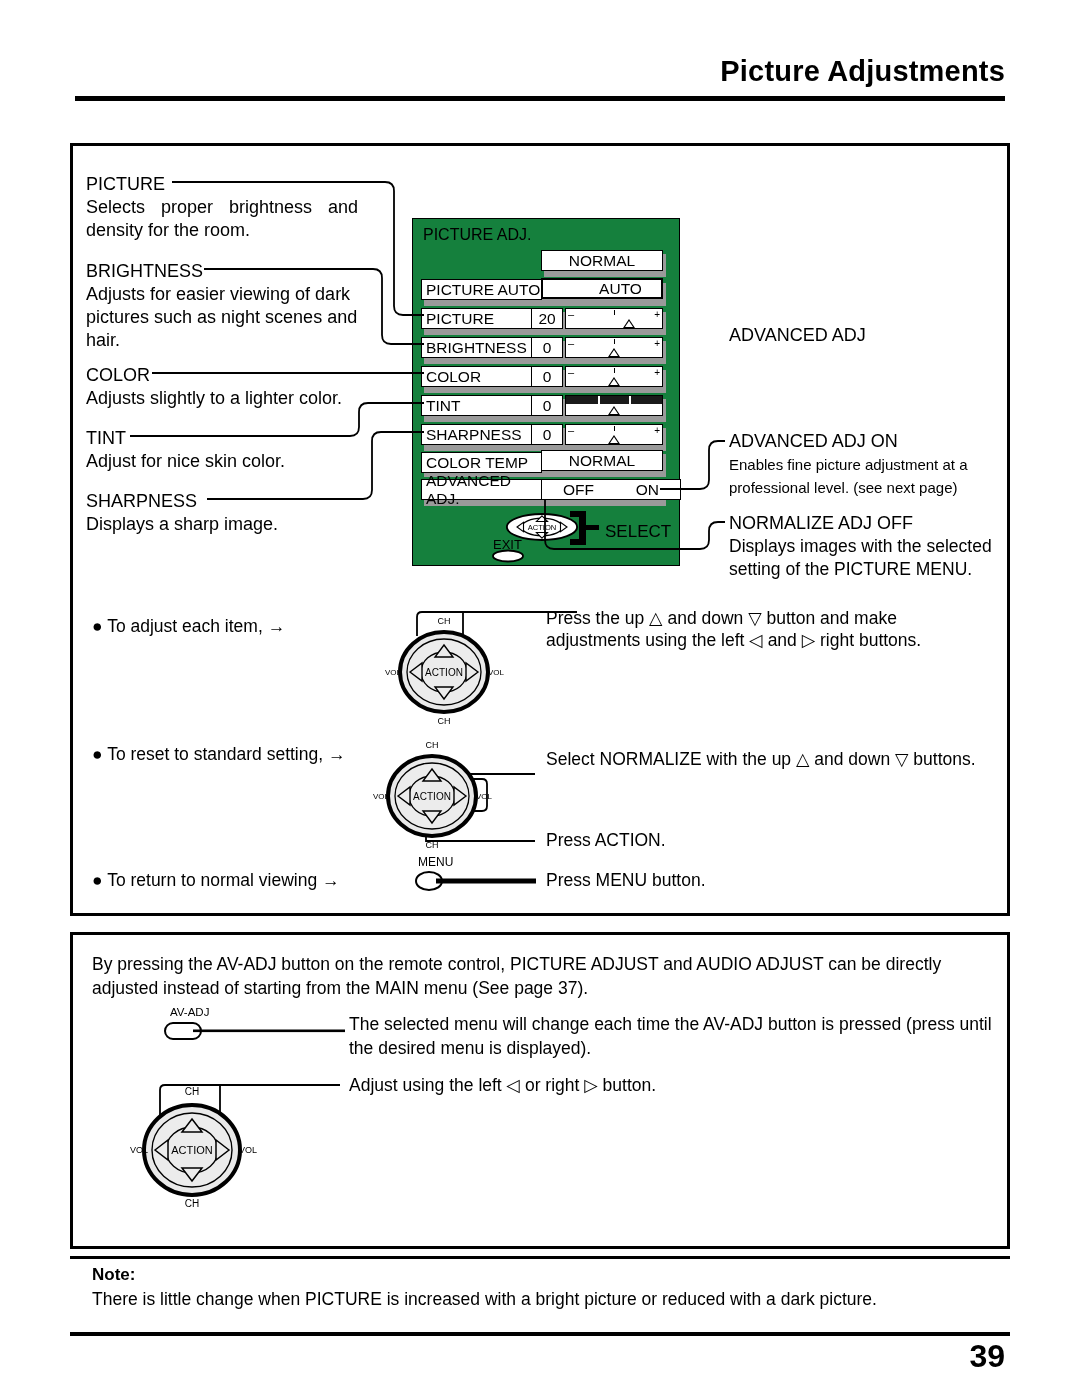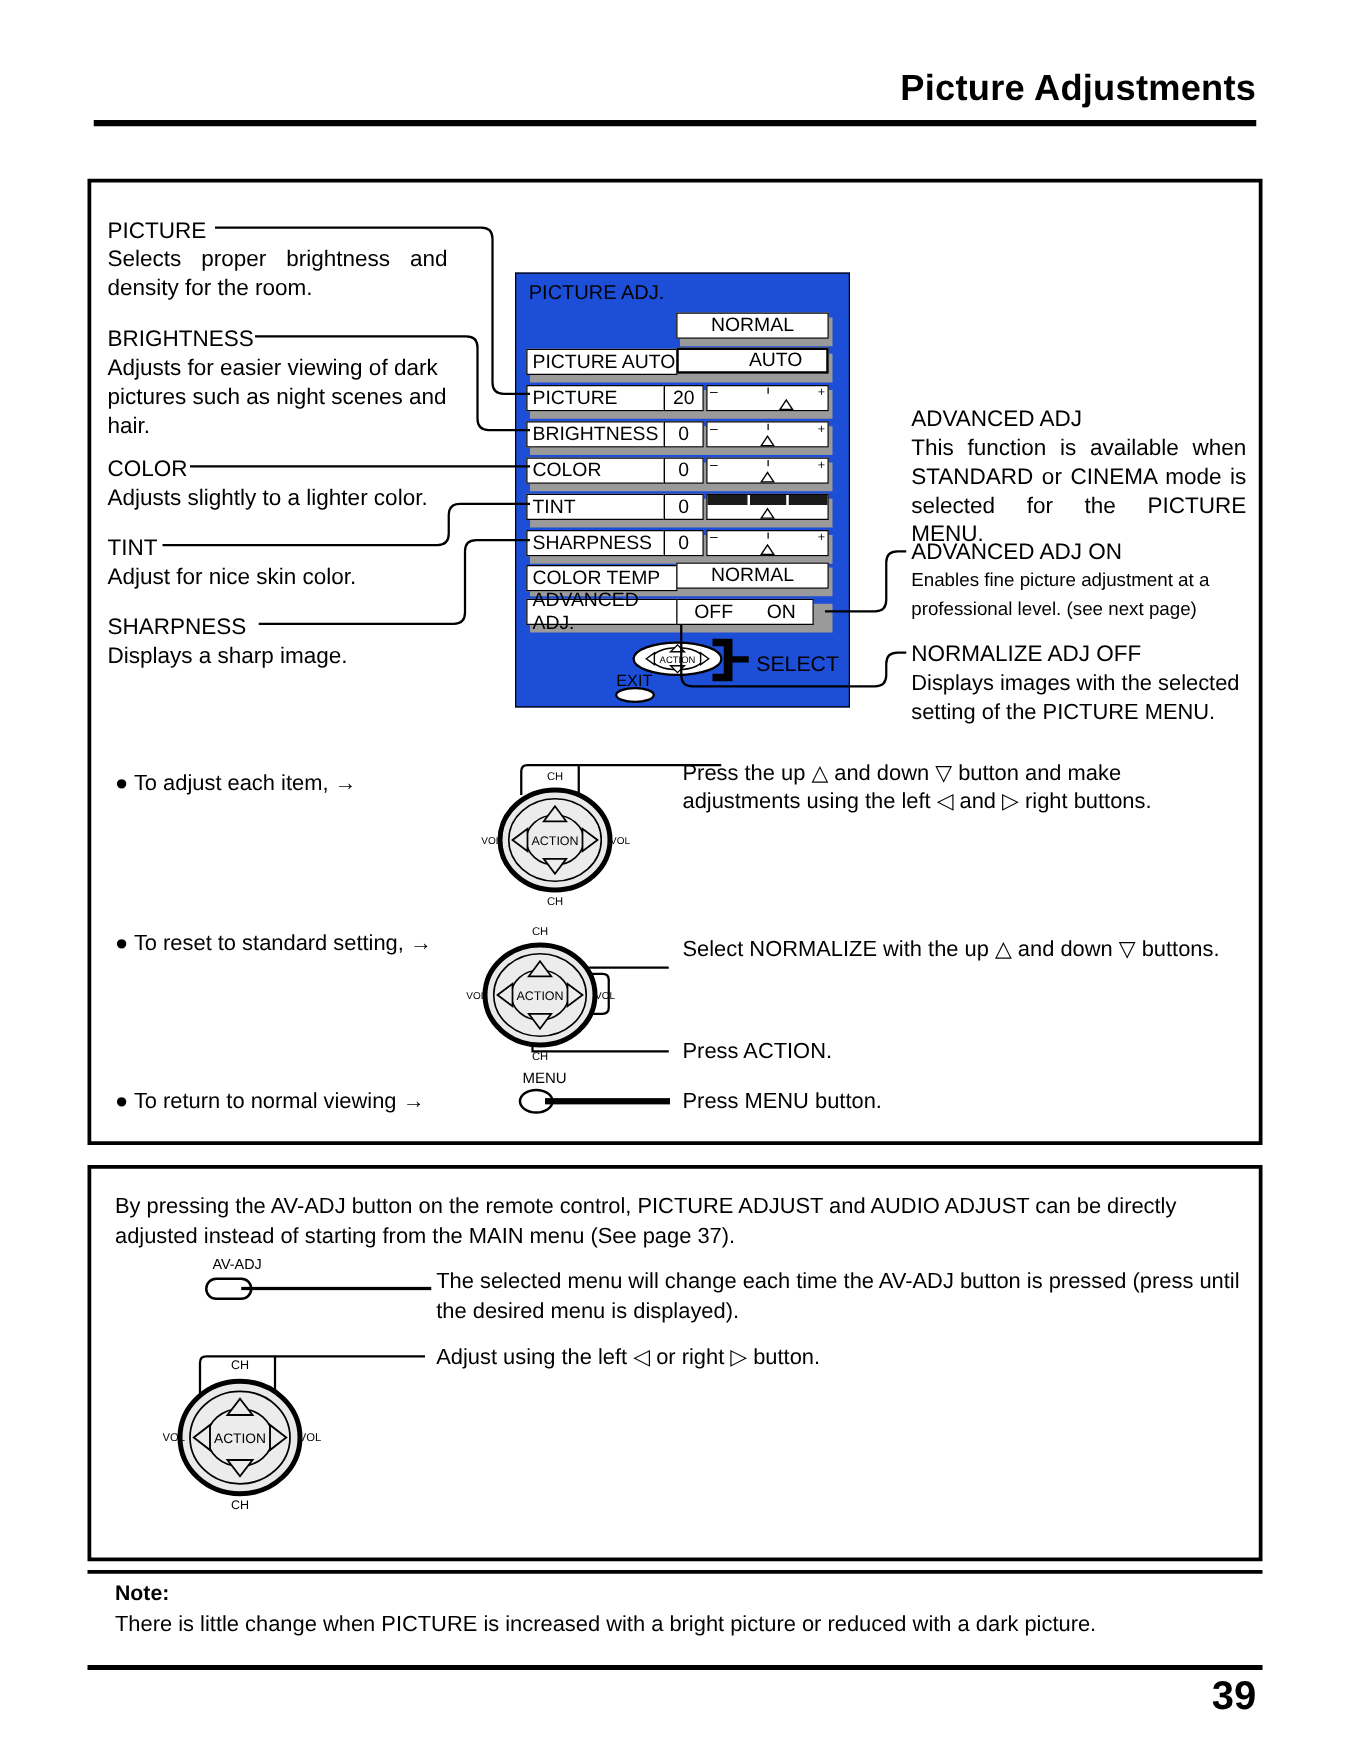--- a/index.html
+++ b/index.html
@@ -19,21 +19,21 @@
   
   .lbl{position:absolute;font-size:18px;white-space:nowrap;}
   .body{position:absolute;font-size:18px;line-height:23px;}
   .body.just{text-align:justify;}
 
   
   .svg-layer{position:absolute;left:0;top:0;width:1080px;height:1397px;pointer-events:none;}
 
   
   #osd{position:absolute;left:412px;top:218px;width:268px;height:348px;
-       border:1.6px solid #000;box-sizing:border-box;background:#1d4ed8;}
+       border:1.6px solid #000;box-sizing:border-box;background:#15803d;}
   .osd-title{position:absolute;left:10px;top:7px;font-size:16px;}
   .osd-cell{position:absolute;box-sizing:border-box;border:1.5px solid #000;
             background:#fff;height:21px;display:flex;align-items:center;
             font-size:15.5px;}
   .osd-cell.name{left:0;padding-left:4px;border-right:none;}
   .osd-cell.ctr{justify-content:center;}
   .osd-cell.val{justify-content:center;font-size:15.5px;}
   .osd-shadow{position:absolute;background:#9a9a9a;}
 
   
@@ -82,21 +82,20 @@
   <div class="lbl" style="left:86px;top:365px;">COLOR</div>
   <div class="body" style="left:86px;top:387px;width:290px;">Adjusts slightly to a lighter color.</div>
 
   <div class="lbl" style="left:86px;top:428px;">TINT</div>
   <div class="body" style="left:86px;top:450px;width:290px;">Adjust for nice skin color.</div>
 
   <div class="lbl" style="left:86px;top:491px;">SHARPNESS</div>
   <div class="body" style="left:86px;top:513px;width:290px;">Displays a sharp image.</div>
 
   <div class="lbl" style="left:729px;top:325px;">ADVANCED ADJ</div>
-  <div class="body just" style="left:729px;top:347px;width:268px;">This function is available when STANDARD or CINEMA mode is selected for the PICTURE MENU.</div>
 
   <div class="lbl" style="left:729px;top:431px;">ADVANCED ADJ ON</div>
   <div class="body" style="left:729px;top:453px;width:272px;font-size:15px;">Enables fine picture adjustment at a professional level. (see next page)</div>
 
   <div class="lbl" style="left:729px;top:513px;">NORMALIZE ADJ OFF</div>
   <div class="body" style="left:729px;top:535px;width:272px;font-size:17.5px;">Displays images with the selected setting of the PICTURE MENU.</div>
 
   <div id="osd">
     <div class="osd-title">PICTURE ADJ.</div>
 
@@ -164,21 +163,21 @@
           </div>
         </div>
       </div>
 
     <div class="osd-shadow" style="left:11px;top:235px;width:242px;height:23px;"></div>
     <div class="osd-cell name" style="left:8px;top:233px;width:121px;border-right:1.5px solid #000;">COLOR  TEMP</div>
     <div class="osd-cell ctr" style="left:128px;top:231px;width:122px;">NORMAL</div>
 
     <div class="osd-shadow" style="left:11px;top:264px;width:242px;height:23px;"></div>
     <div class="osd-cell name" style="left:8px;top:260px;width:121px;border-right:1.5px solid #000;">ADVANCED ADJ.</div>
-    <div class="osd-cell ctr" style="left:128px;top:260px;width:110px;justify-content:space-around;">
+    <div class="osd-cell ctr" style="left:128px;top:260px;width:140px;justify-content:space-around;">
       <span>OFF</span>
       <span>ON</span>
     </div>
 
     <svg class="pad-small" style="left:92px;top:293px;" viewBox="0 0 80 32">
       <ellipse cx="40" cy="16" rx="38" ry="14" fill="#fff" stroke="#000" stroke-width="2"></ellipse>
       <ellipse cx="40" cy="16" rx="22" ry="9.5" fill="#fff" stroke="#000" stroke-width="1.4"></ellipse>
       <polygon points="40,4 46,10 34,10" fill="#fff" stroke="#000" stroke-width="1.2"></polygon>
       <polygon points="40,28 46,22 34,22" fill="#fff" stroke="#000" stroke-width="1.2"></polygon>
       <polygon points="13,16 20,11 20,21" fill="#fff" stroke="#000" stroke-width="1.2"></polygon>

